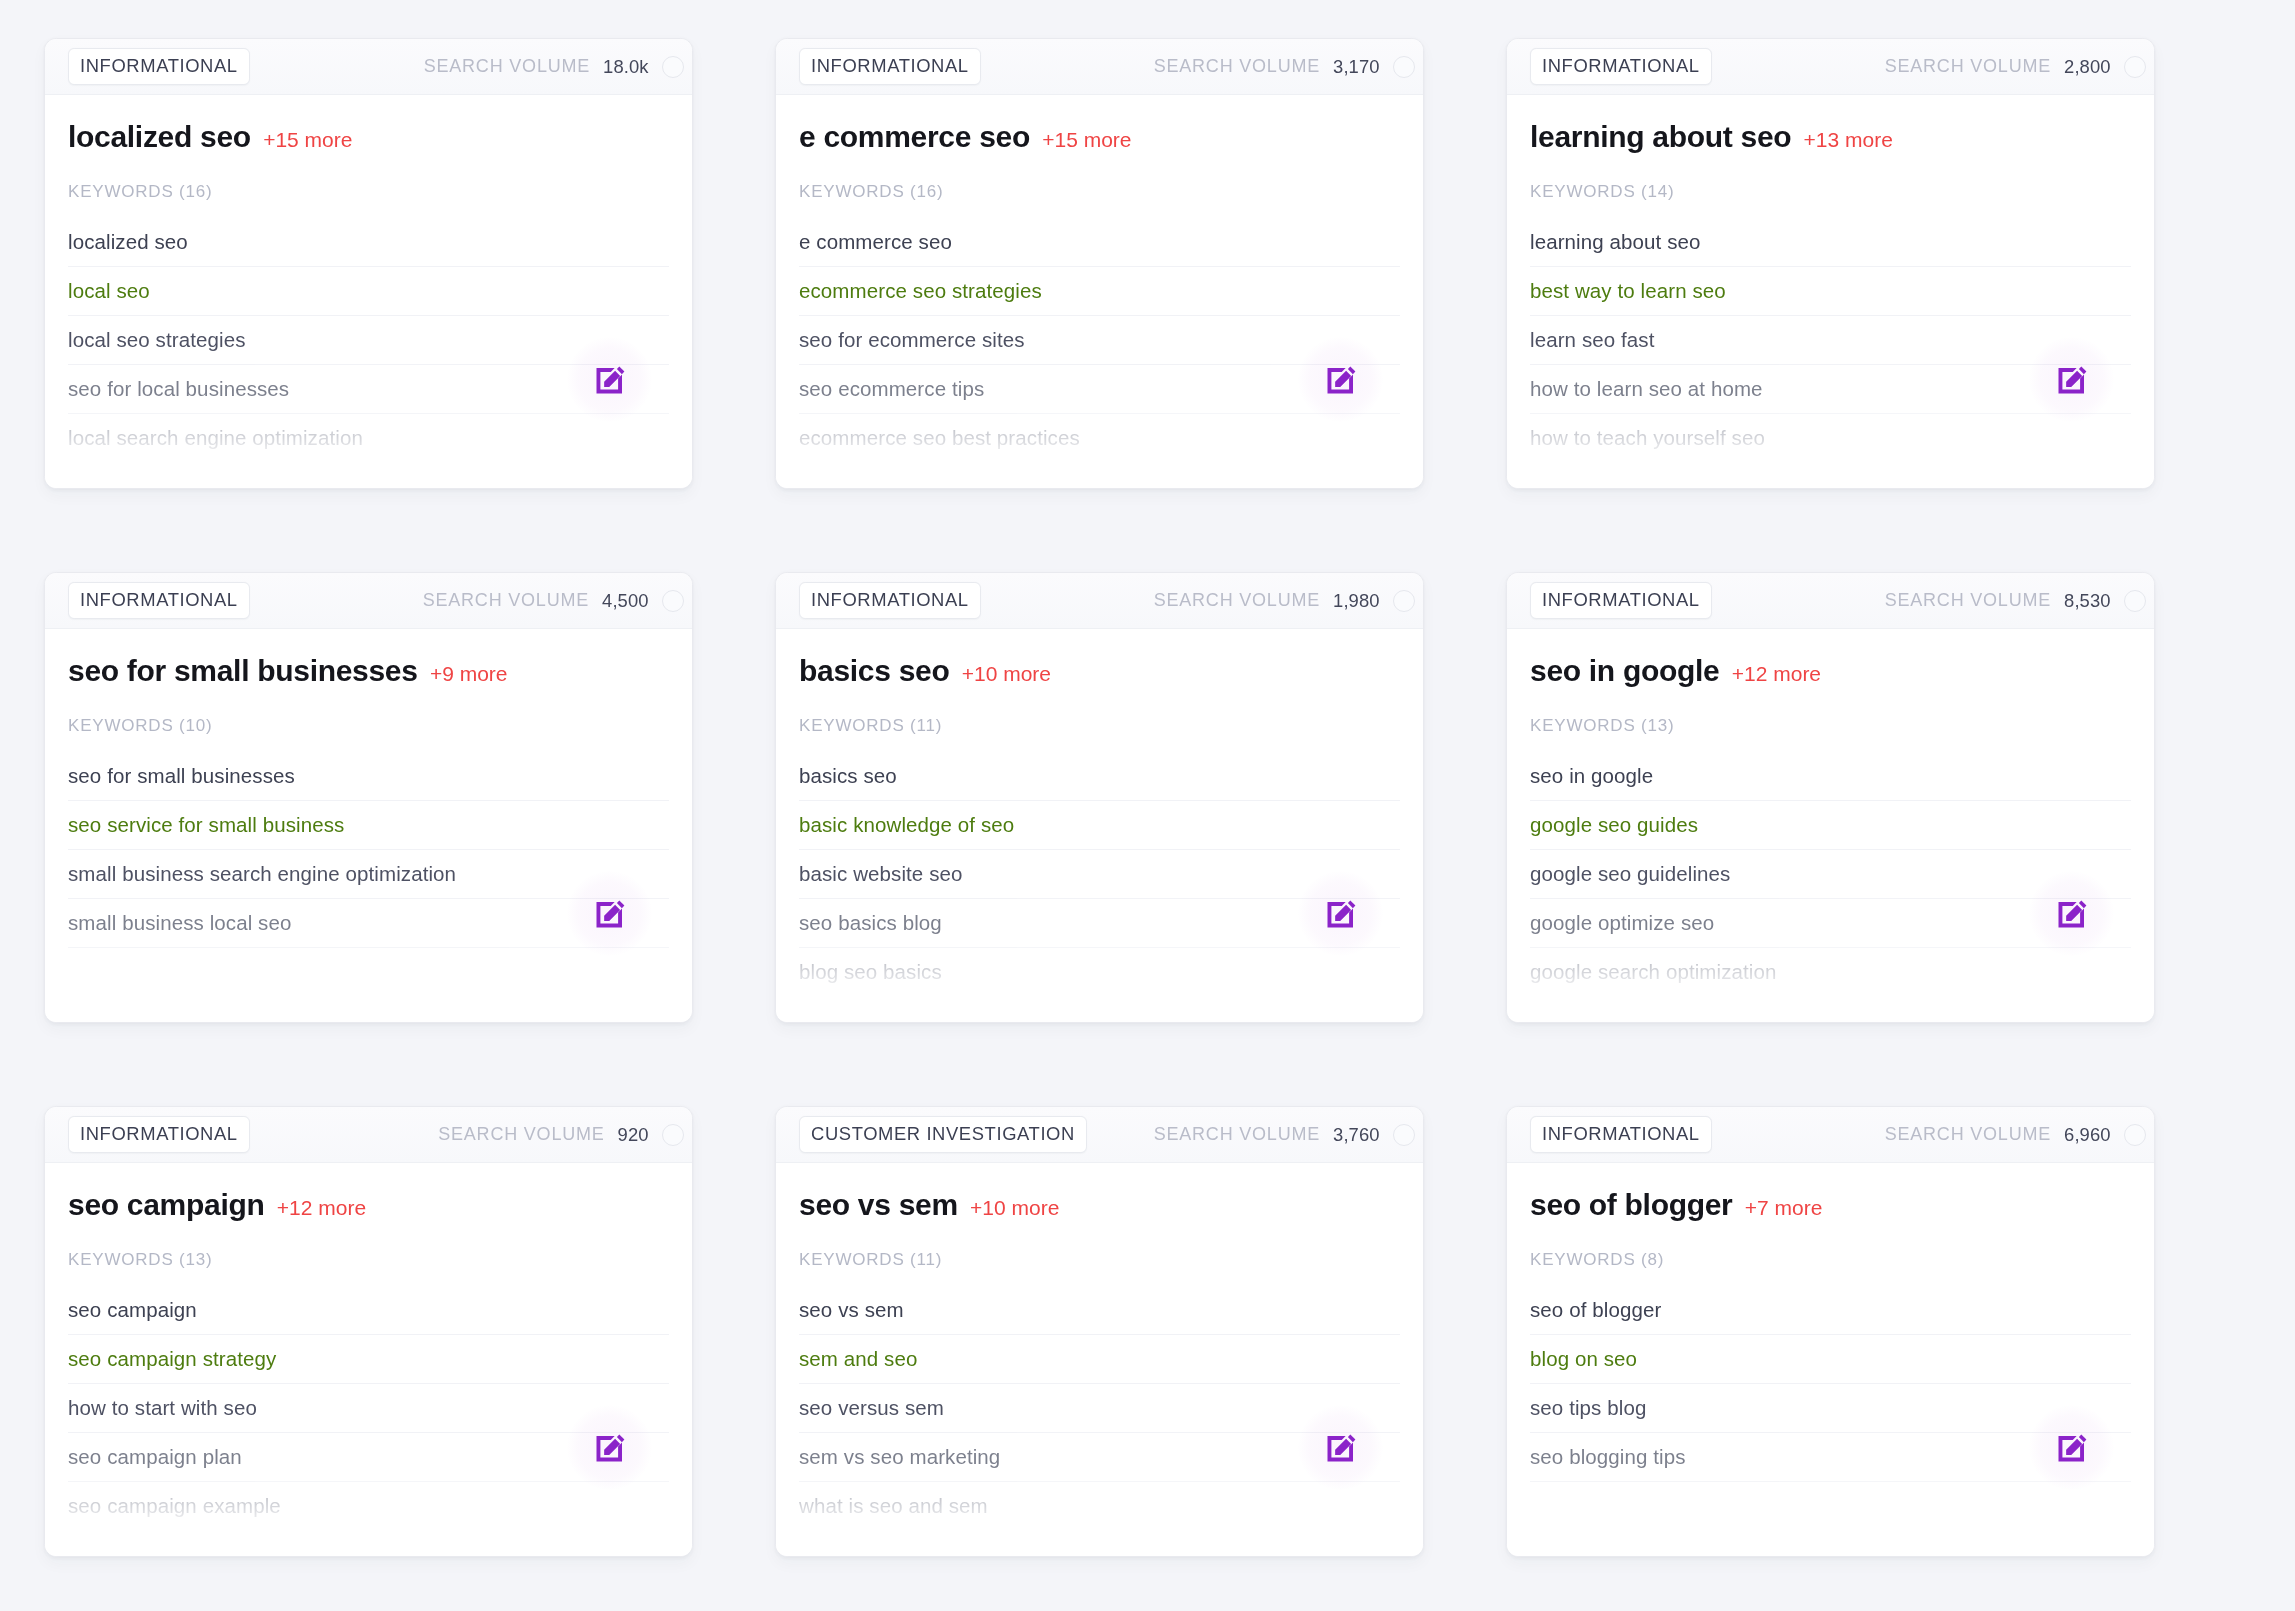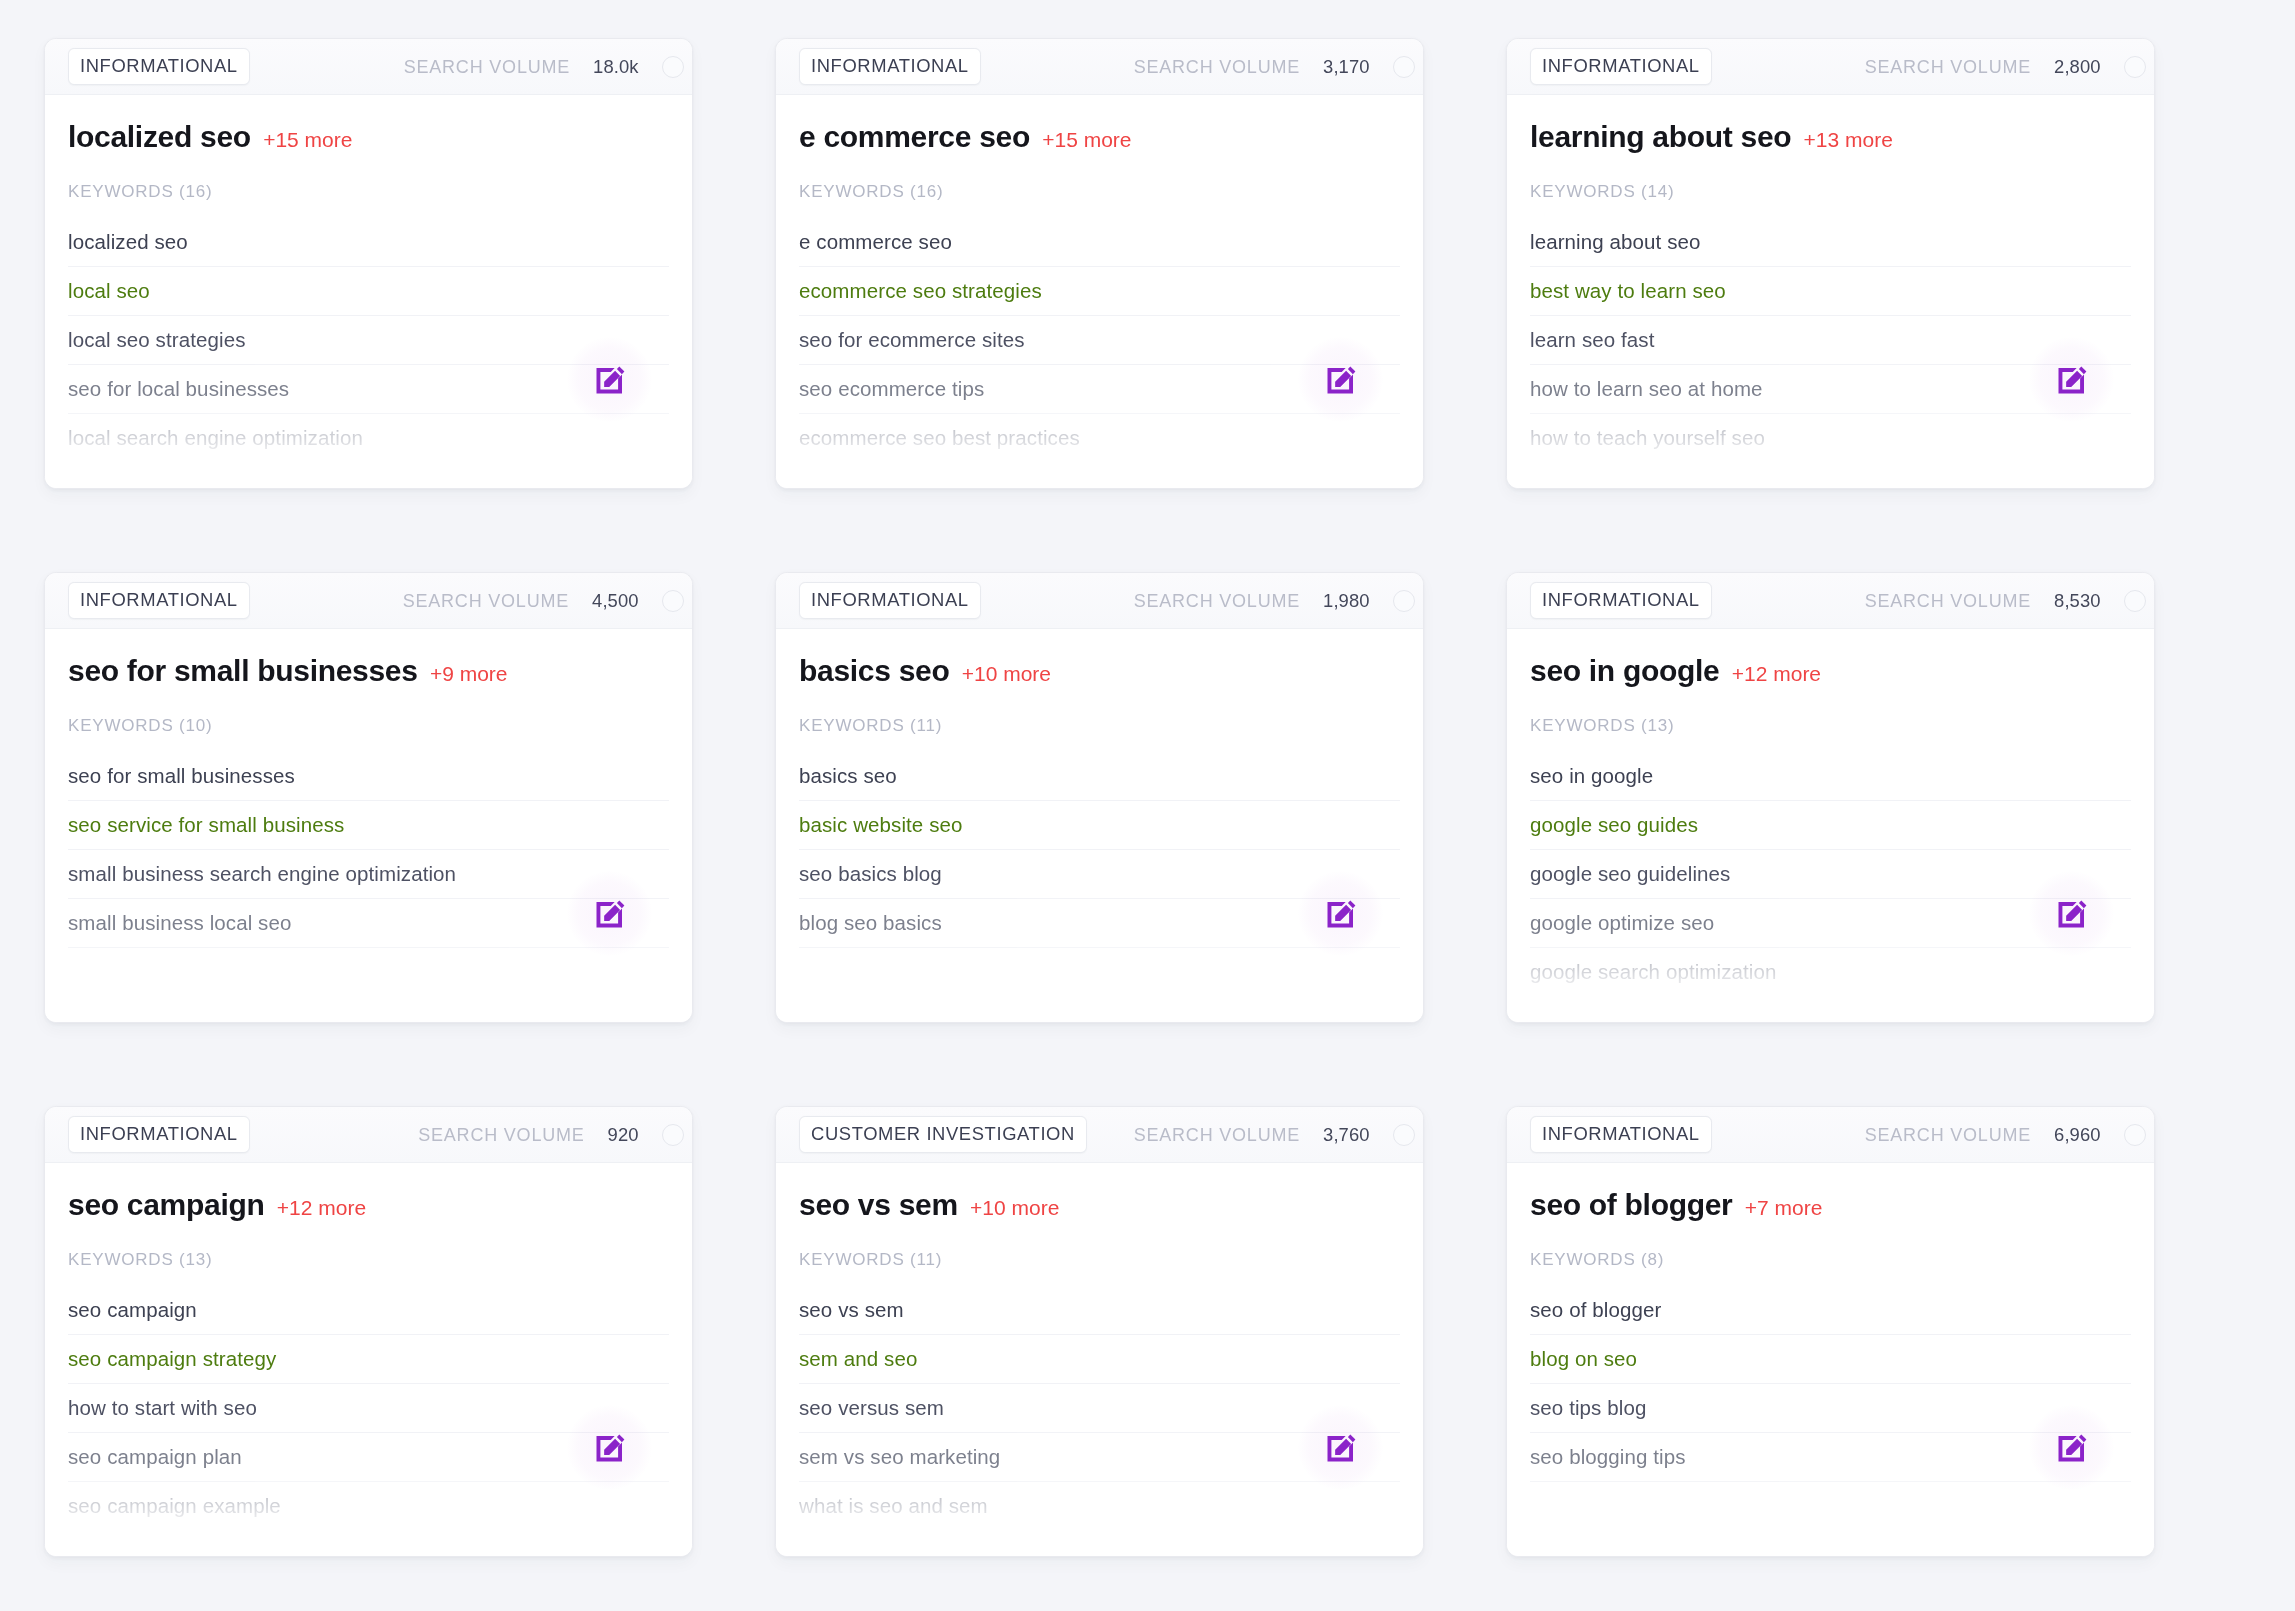--- a/index.html
+++ b/index.html
@@ -58,22 +58,22 @@
     font-size: 18.4px;
     letter-spacing: 0.6px;
     color: #3b3f52;
     font-weight: 400;
     white-space: nowrap;
     box-shadow: 0 0.7px 1.4px rgba(40,44,63,0.035);
   }
 
   .sv-wrap {
     display: flex;
-    align-items: flex-end;
-    gap: 23px;
+    align-items: center;
+    gap: 13px;
     margin-left: auto;
     padding-right: 18px;
     white-space: nowrap;
   }
 
   .sv-label {
     font-size: 18px;
     letter-spacing: 0.8px;
     color: #b9bcc9;
     font-weight: 400;
@@ -358,20 +358,21 @@
     <div class="card-body">
       <div class="title-row">
         <span class="card-title">basics seo</span>
         <span class="more-count">+10 more</span>
       </div>
 
       <div class="kw-heading">KEYWORDS (11)</div>
 
       <div class="kw-list">
           <div class="kw-row">basics seo</div>
+          <div class="kw-row">basic knowledge of seo</div>
           <div class="kw-row">basic website seo</div>
           <div class="kw-row">seo basics blog</div>
           <div class="kw-row">blog seo basics</div>
         </div>
 
       <div class="edit-btn">
         <svg viewBox="0 0 24 24" aria-hidden="true">
           <path fill="#8b23c9" d="M3 4h12.1l-2.6 2.6H5.6v11.8h11.8v-7.4L20 8.4V21H3V4z"></path>
           <path fill="#8b23c9" d="M8.1 13.2l7.3-7.3 3.4 3.4-7.3 7.3H8.1v-3.4z"></path>
           <path fill="#8b23c9" d="M16.6 4.7L18.2 3l3.4 3.4-1.7 1.7-3.3-3.4z"></path>

